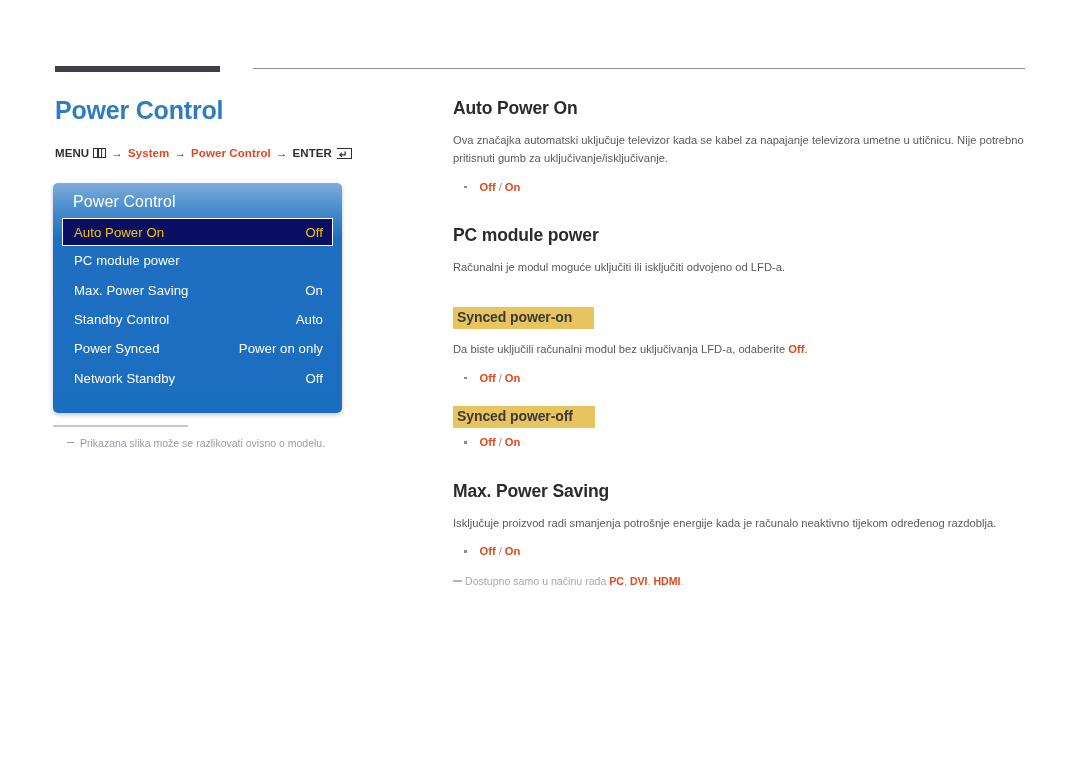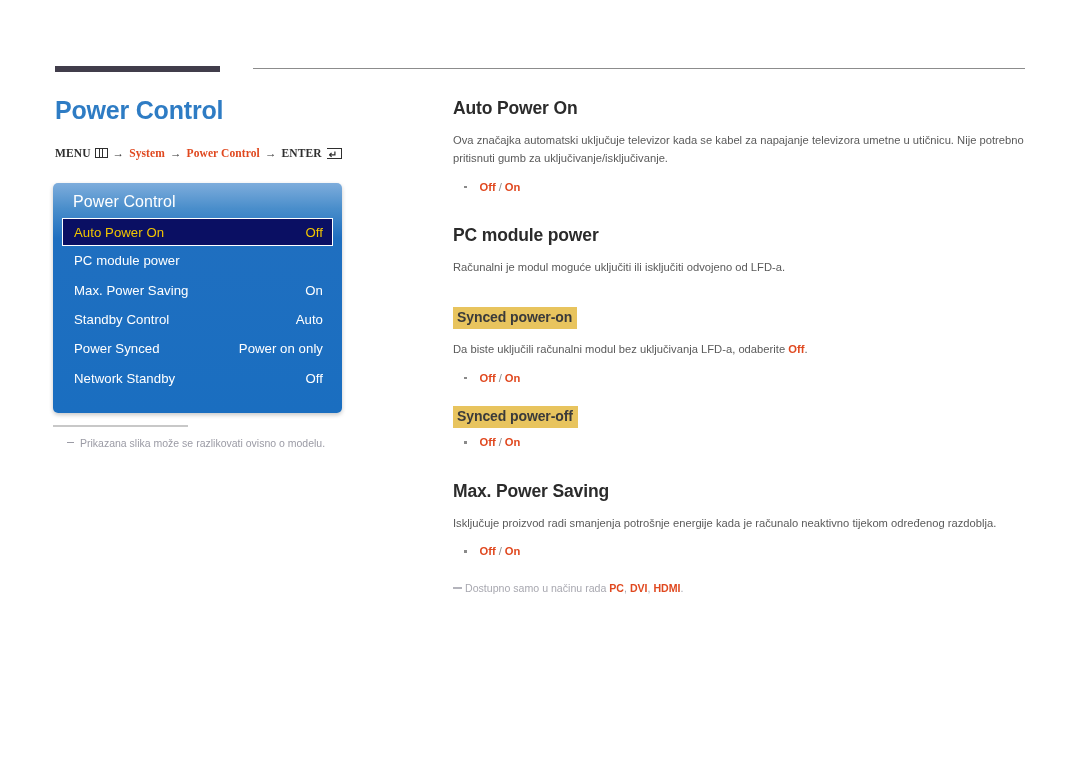--- a/index.html
+++ b/index.html
@@ -51,21 +51,20 @@
   }
   .breadcrumb {
     margin-top: 22px;
     font-size: 11.5px;
     font-weight: bold;
     color: #2f2f2f;
     letter-spacing: 0.1px;
     white-space: nowrap;
     display: flex;
     align-items: center;
-    font-family: Liberation Serif, serif;
   }
   .breadcrumb .bc-red {
     color: #e0481f;
   }
   .breadcrumb .bc-arrow {
     color: #2f2f2f;
     margin: 0 5px;
     font-weight: normal;
   }
   
@@ -210,21 +209,21 @@
   }
   .body-text .hl-red { color: #e0481f; font-weight: bold; }
 
   .sub-heading {
     display: inline-block;
     margin-top: 19px;
     background: #e8c45e;
     color: #3a3a3a;
     font-size: 14px;
     font-weight: bold;
-    padding: 2px 5px 3px 4px;
+    padding: 2px 22px 3px 4px;
     letter-spacing: -0.1px;
     line-height: 1.25;
   }
 
   .bullet-row {
     display: flex;
     align-items: flex-start;
     margin-top: 6px;
     padding-left: 11px;
     font-size: 11.2px;
@@ -236,21 +235,21 @@
     background: #8a8a8a;
     margin: 7px 13px 0 0;
     flex: none;
   }
   .bullet-row .opt { color: #e0481f; font-weight: bold; }
   .bullet-row .sep { color: #8a8a8a; margin: 0 3px; font-weight: normal; }
 
   .right-note {
     display: flex;
     align-items: flex-start;
-    margin-top: 21px;
+    margin-top: 14px;
     font-size: 10.6px;
     color: #a8a8b0;
     line-height: 1.45;
   }
   .right-note .dash {
     display: inline-block;
     width: 9px;
     height: 2px;
     background: #b4b4bc;
     margin: 6px 3px 0 0;

